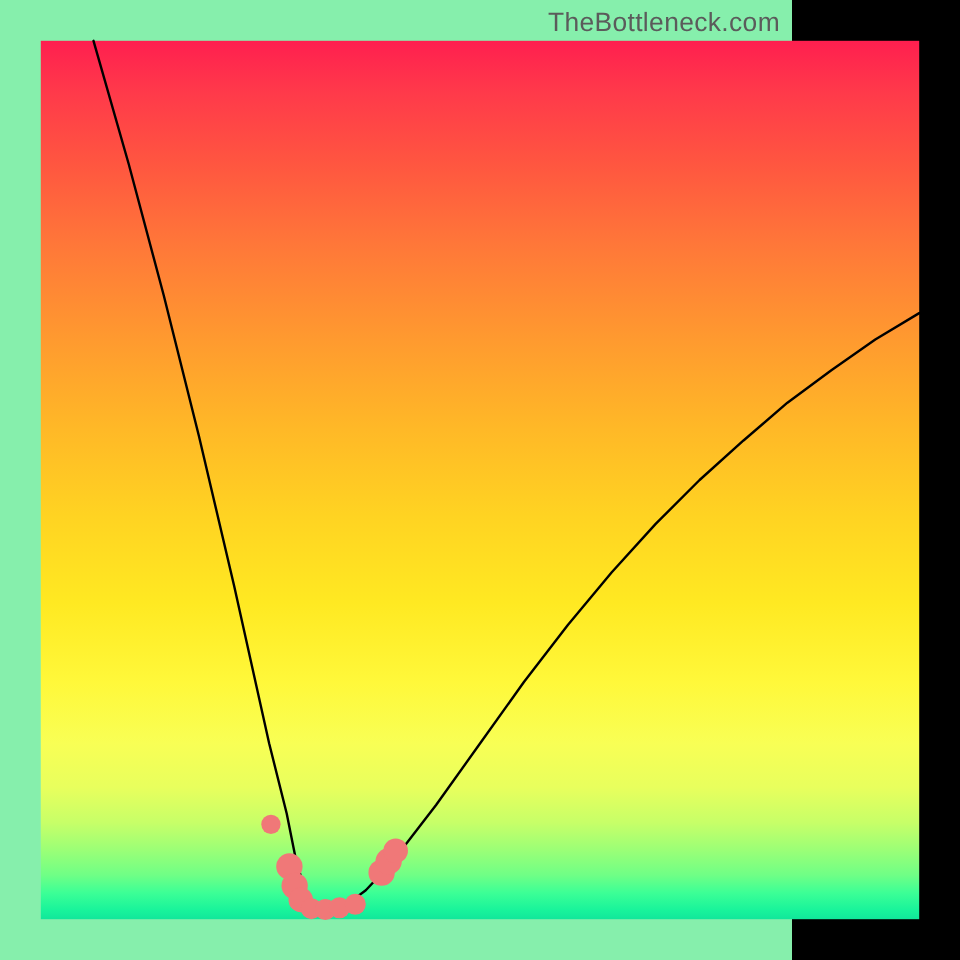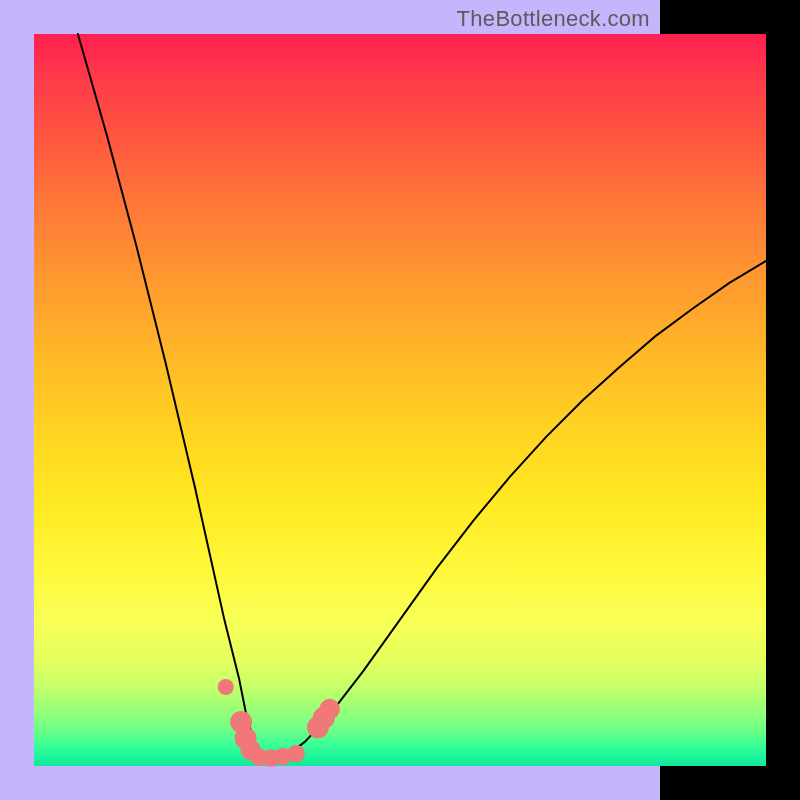--- a/index.html
+++ b/index.html
@@ -10,21 +10,21 @@
     overflow: hidden;
     background: #000;
     font-family: Arial, Helvetica, sans-serif;
   }
   .frame {
     position: absolute;
     top: 0;
     left: 0;
     width: 660px;
     height: 800px;
-    background: #c4b5fd;
+    background: #86efac;
   }
   .plot-area {
     position: absolute;
     left: 34px;
     top: 34px;
     width: 732px;
     height: 732px;
     
     background: linear-gradient(to bottom,
       #ff1f4f 0%,

